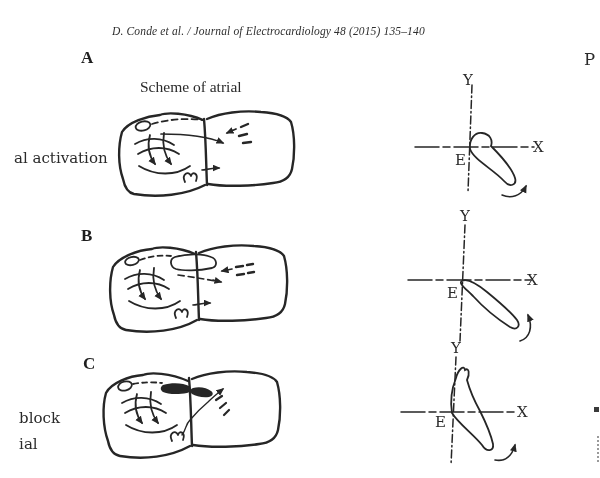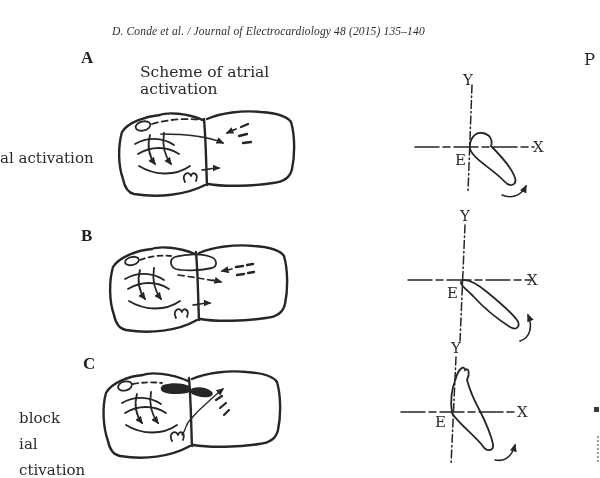--- a/index.html
+++ b/index.html
@@ -27,35 +27,33 @@
   .edge-mark{position:absolute;background:#3a3a3a;}
   .edge-dots{position:absolute;border-left:2px dotted #9a9a9a;width:0;}
 </style>
 </head>
 <body>
 
 <div id="page">
 
   <div class="abs running-head">D. Conde et al. / Journal of Electrocardiology 48 (2015) 135–140</div>
 
-  <div class="abs col-title" style="left:140px;top:64px;">
+  <div class="abs col-title" style="left:140px;top:78px;font-family:Liberation Serif, serif;">
     <span>Scheme of atrial</span><br>
-    <span>activation</span>
   </div>
   <div class="abs col-title" style="left:584px;top:51px;font-size:16.5px;">P</div>
 
   <div class="abs panel-letter" style="left:81px;top:48px;">A</div>
   <div class="abs panel-letter" style="left:81px;top:226px;">B</div>
   <div class="abs panel-letter" style="left:83px;top:354px;">C</div>
 
-  <div class="abs row-label" style="left:0px;top:149px;">al activation</div>
+  <div class="abs row-label" style="left:14px;top:149px;">al activation</div>
   <div class="abs row-label-multi" style="left:0px;top:399px;">
     <span>block</span><br>
     <span>ial</span><br>
-    <span>ctivation</span>
   </div>
 
   <svg style="left:115px;top:105px;" width="185" height="100" viewBox="0 0 185 100">
     <defs>
         <marker id="mkA" markerWidth="10" markerHeight="9" refX="6.5" refY="3.5" orient="auto" markerUnits="userSpaceOnUse">
           <path d="M0,0 L8,3.5 L0,7 Z" fill="currentColor"></path>
         </marker>
       </defs>
     <g fill="none" stroke="currentColor" stroke-linecap="round" stroke-linejoin="round">
       <g stroke-width="2.4">

